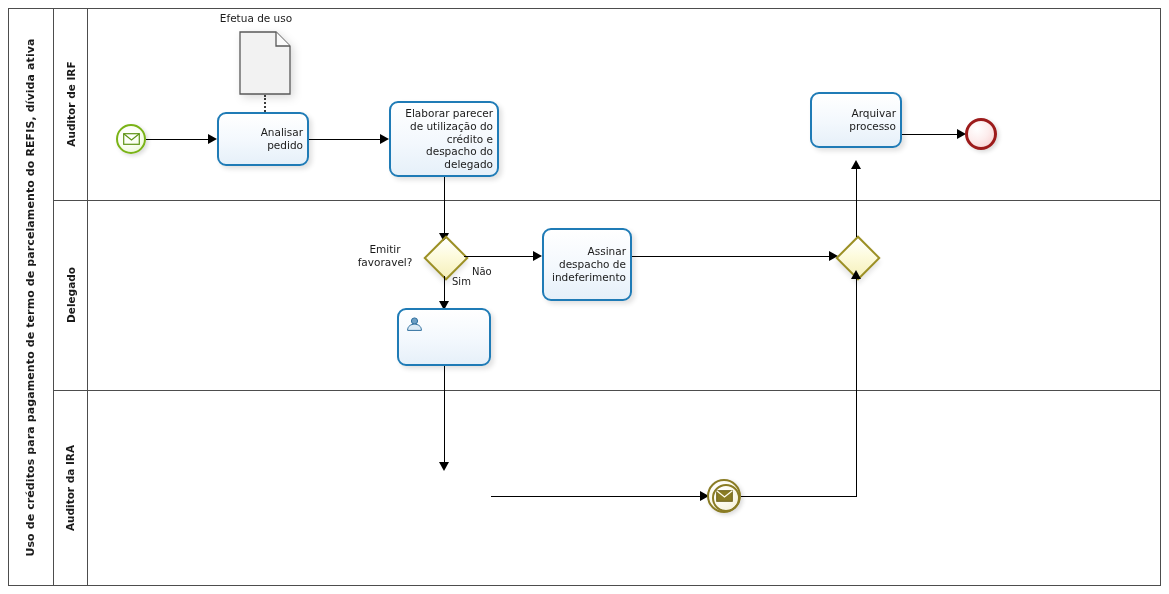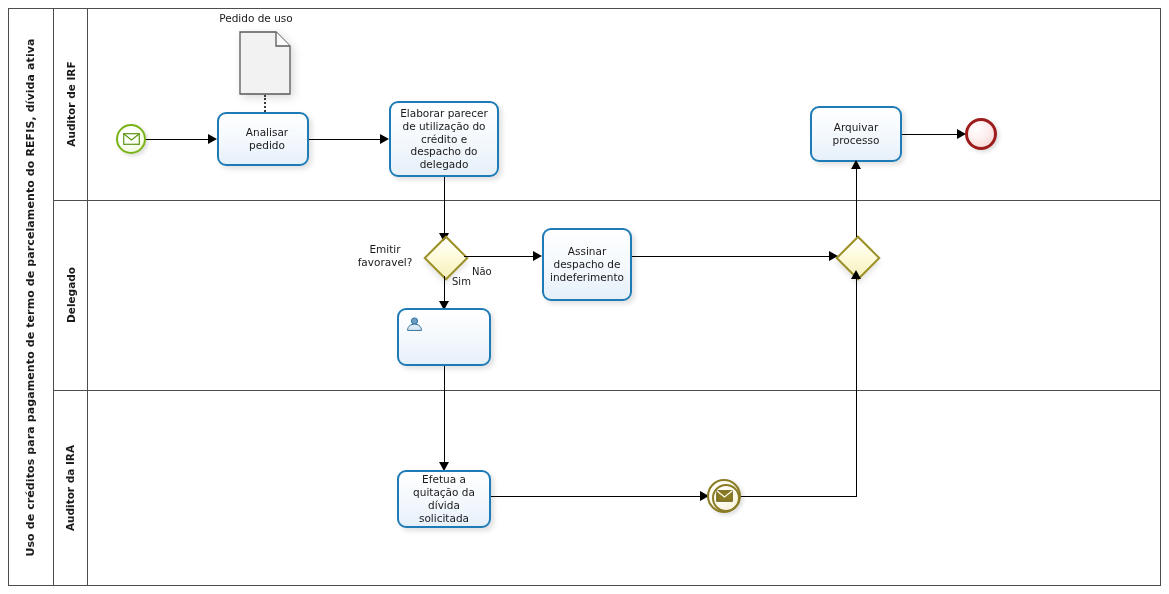--- a/index.html
+++ b/index.html
@@ -13,21 +13,21 @@
   .pool-title span{display:block;transform:rotate(-90deg);white-space:nowrap;font-size:11px;font-weight:bold;color:#1a1a1a;letter-spacing:0.1px;}
 
   .lane-hdr{position:absolute;left:54px;width:34px;border-right:1px solid #4d4d4d;box-sizing:border-box;
      display:flex;align-items:center;justify-content:center;}
   .lane-hdr span{display:block;transform:rotate(-90deg);white-space:nowrap;font-size:10.5px;font-weight:bold;color:#1a1a1a;}
   .lane-div{position:absolute;left:54px;width:1107px;height:0;border-top:1px solid #4d4d4d;}
 
   
   .task{position:absolute;box-sizing:border-box;border:2px solid #1f7bb6;border-radius:9px;
      background:linear-gradient(to bottom,#ffffff 0%,#f3f8fd 55%,#e6f0f9 100%);
-     display:flex;align-items:center;justify-content:center;text-align:center;
+     display:flex;align-items:center;justify-content:center;text-align:right;
      font-size:10.5px;color:#1a1a1a;line-height:1.22;
      box-shadow:3px 3px 5px rgba(0,0,0,0.12);padding:2px 4px;}
   .task .tlabel{display:block;width:100%;}
 
   .task-user .tlabel{padding-left:2px;}
   .user-icon{position:absolute;left:7px;top:7px;width:17px;height:14px;}
 
   
   .ev{position:absolute;border-radius:50%;box-sizing:border-box;
       display:flex;align-items:center;justify-content:center;}
@@ -83,21 +83,21 @@
   <div class="lane-hdr" style="top:200px;height:190px;">
     <span>Delegado</span>
   </div>
   <div class="lane-hdr" style="top:390px;height:196px;">
     <span>Auditor da IRA</span>
   </div>
 
   <div class="lane-div" style="top:200px;"></div>
   <div class="lane-div" style="top:390px;"></div>
 
-  <div class="elabel" style="left:186px;top:12px;width:140px;">Pedido de uso</div>
+  <div class="elabel" style="left:186px;top:12px;width:140px;">Efetua de uso</div>
   <div class="dataobj" style="left:239px;top:31px;">
     <svg width="52" height="64" viewBox="0 0 52 64">
       <path d="M1,1 L37,1 L51,15 L51,63 L1,63 Z" fill="#f2f2f2" stroke="#595959" stroke-width="1.3"></path>
       <path d="M37,1 L37,15 L51,15" fill="#fafafa" stroke="#595959" stroke-width="1.3"></path>
     </svg>
   </div>
 
   <div class="dotted-v" style="left:264px;top:95px;height:21px;"></div>
   <div class="arw-d-open" style="left:259px;top:114px;">
     <svg width="11" height="9" viewBox="0 0 11 9">
@@ -122,21 +122,21 @@
   <div class="ln ln-h" style="left:309px;top:139px;width:71px;"></div>
   <div class="arw arw-r" style="left:380px;top:134px;"></div>
 
   <div class="task" style="left:389px;top:101px;width:110px;height:76px;">
     <span class="tlabel">Elaborar parecer de utilização do crédito e despacho do delegado</span>
   </div>
 
   <div class="ln ln-v" style="left:444px;top:177px;width:1px;height:58px;"></div>
   <div class="arw arw-d" style="left:439px;top:233px;"></div>
 
-  <div class="task" style="left:810px;top:106px;width:92px;height:56px;">
+  <div class="task" style="left:810px;top:92px;width:92px;height:56px;">
     <span class="tlabel">Arquivar processo</span>
   </div>
 
   <div class="ln ln-h" style="left:902px;top:134px;width:56px;"></div>
   <div class="arw arw-r" style="left:957px;top:129px;"></div>
 
   <div class="ev ev-end" style="left:965px;top:118px;"></div>
 
   <div class="gw" style="left:424px;top:236px;">
     <div class="dia"></div>
@@ -170,23 +170,20 @@
       <svg width="17" height="14" viewBox="0 0 17 14">
         <circle cx="8.5" cy="4" r="3.1" fill="#6d9fc4" stroke="#2f6f9e" stroke-width="1"></circle>
         <path d="M1.6,13.4 C1.6,8.9 5.0,7.2 8.5,7.2 C12.0,7.2 15.4,8.9 15.4,13.4 Z" fill="#dceaf5" stroke="#2f6f9e" stroke-width="1"></path>
       </svg>
     </span>
   </div>
 
   <div class="ln ln-v" style="left:444px;top:366px;width:1px;height:98px;"></div>
   <div class="arw arw-d" style="left:439px;top:462px;"></div>
 
-  <div class="task" style="left:397px;top:470px;width:94px;height:58px;">
-    <span class="tlabel">Efetua a quitação da dívida solicitada</span>
-  </div>
 
   <div class="ln ln-h" style="left:491px;top:496px;width:216px;"></div>
   <div class="arw arw-r" style="left:700px;top:491px;"></div>
 
   <div class="ev ev-msg-int" style="left:707px;top:479px;">
     <div class="inner-ring"></div>
     <svg width="17" height="12" viewBox="0 0 17 12" style="position:relative;z-index:2;">
       <rect x="0.7" y="0.7" width="15.6" height="10.6" fill="#8a7c24" stroke="#6d6119" stroke-width="1"></rect>
       <path d="M0.7,0.7 L8.5,7 L16.3,0.7" fill="none" stroke="#fffdf0" stroke-width="1.3"></path>
     </svg>

